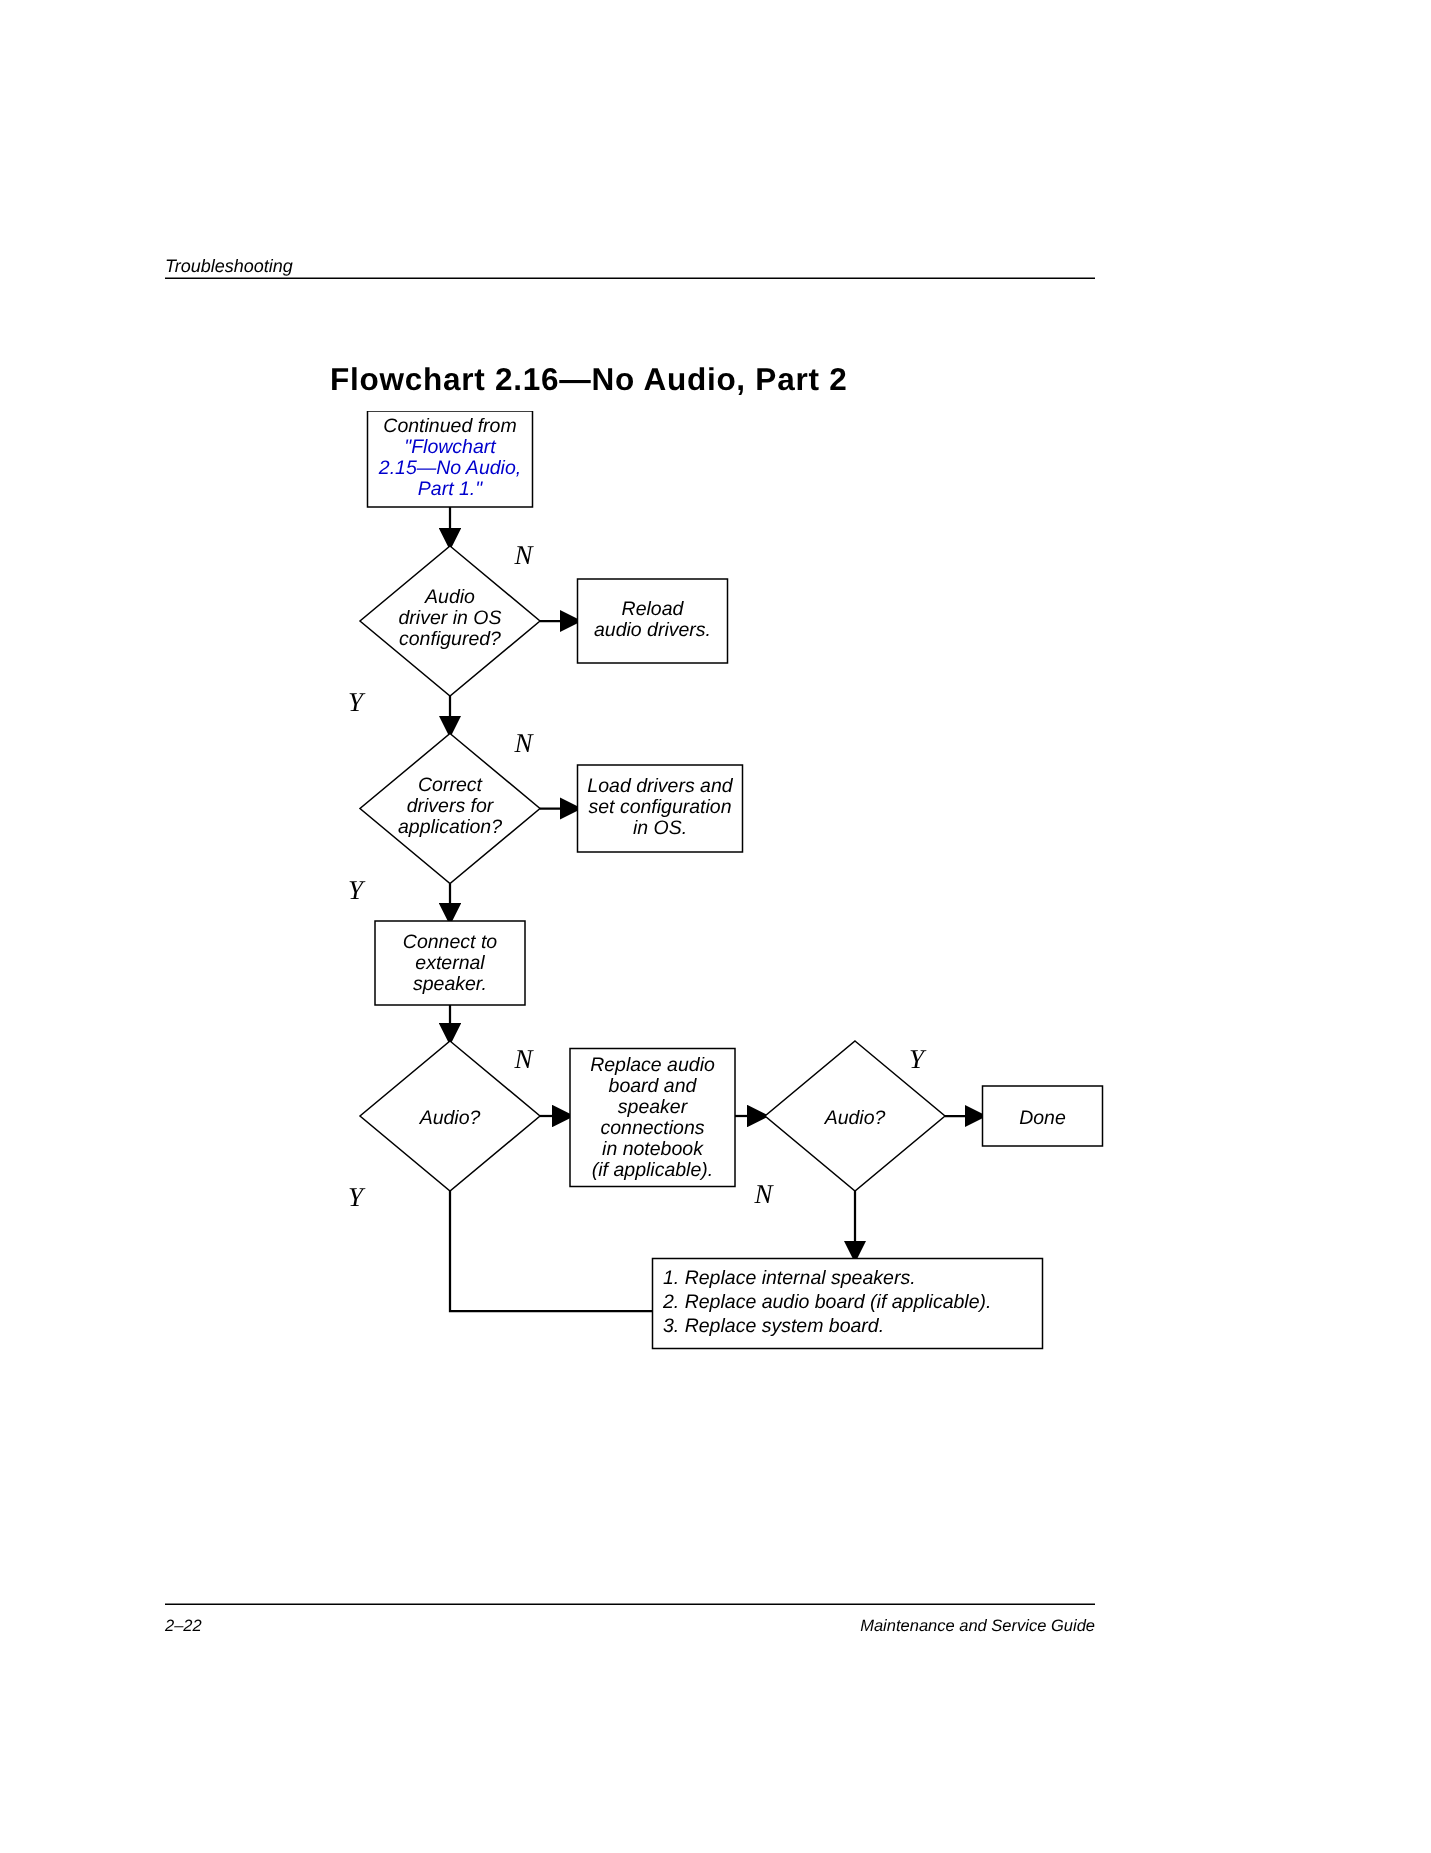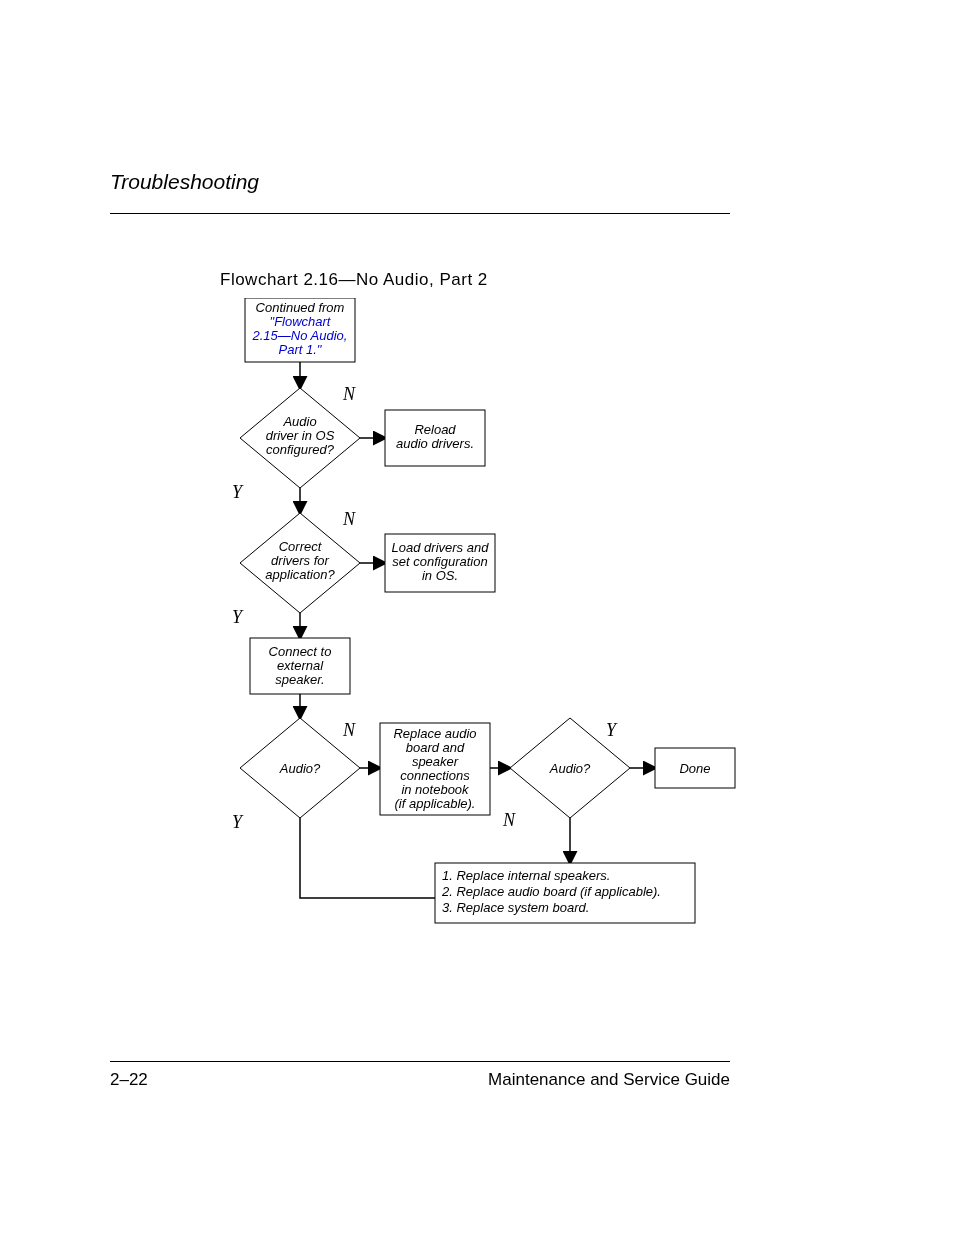--- a/index.html
+++ b/index.html
@@ -1,26 +1,26 @@
 <!DOCTYPE html>
 <html><head>
 <meta charset="utf-8">
 <style>
   html,body{margin:0;padding:0;background:#fff;}
   body{width:954px;height:1235px;position:relative;
        font-family:Arial,Helvetica,sans-serif;color:#000;}
   .page{position:absolute;left:110px;top:170px;width:720px;}
-  .section-head{font-style:italic;font-size:21px;border-bottom:1px solid #000;
-                padding-bottom:19px;width:620px;}
-  .title{font-weight:400;font-size:17px;margin:56px 0 8px 110px;
+  .section-head{font-style:italic;font-size:12px;border-bottom:1px solid #000;
+                padding-bottom:1px;width:620px;}
+  .title{font-weight:700;font-size:21px;margin:56px 0 8px 110px;
          letter-spacing:.5px;}
   .svgwrap{margin-left:110px;font-style:italic;}
   .footer{position:absolute;left:110px;bottom:145px;width:620px;
           border-top:1px solid #000;padding-top:8px;
-          font-size:17px;}
+          font-style:italic;font-size:11px;}
   .footer .r{float:right;text-align:center;}
   text{font-family:Arial,Helvetica,sans-serif;}
   .lbl{font-size:13px;}
   .yn{font-family:'Times New Roman',serif;font-size:18px;}
   .link{fill:#0000cc;}
 </style>
 </head>
 <body>
 
 <div class="page">

